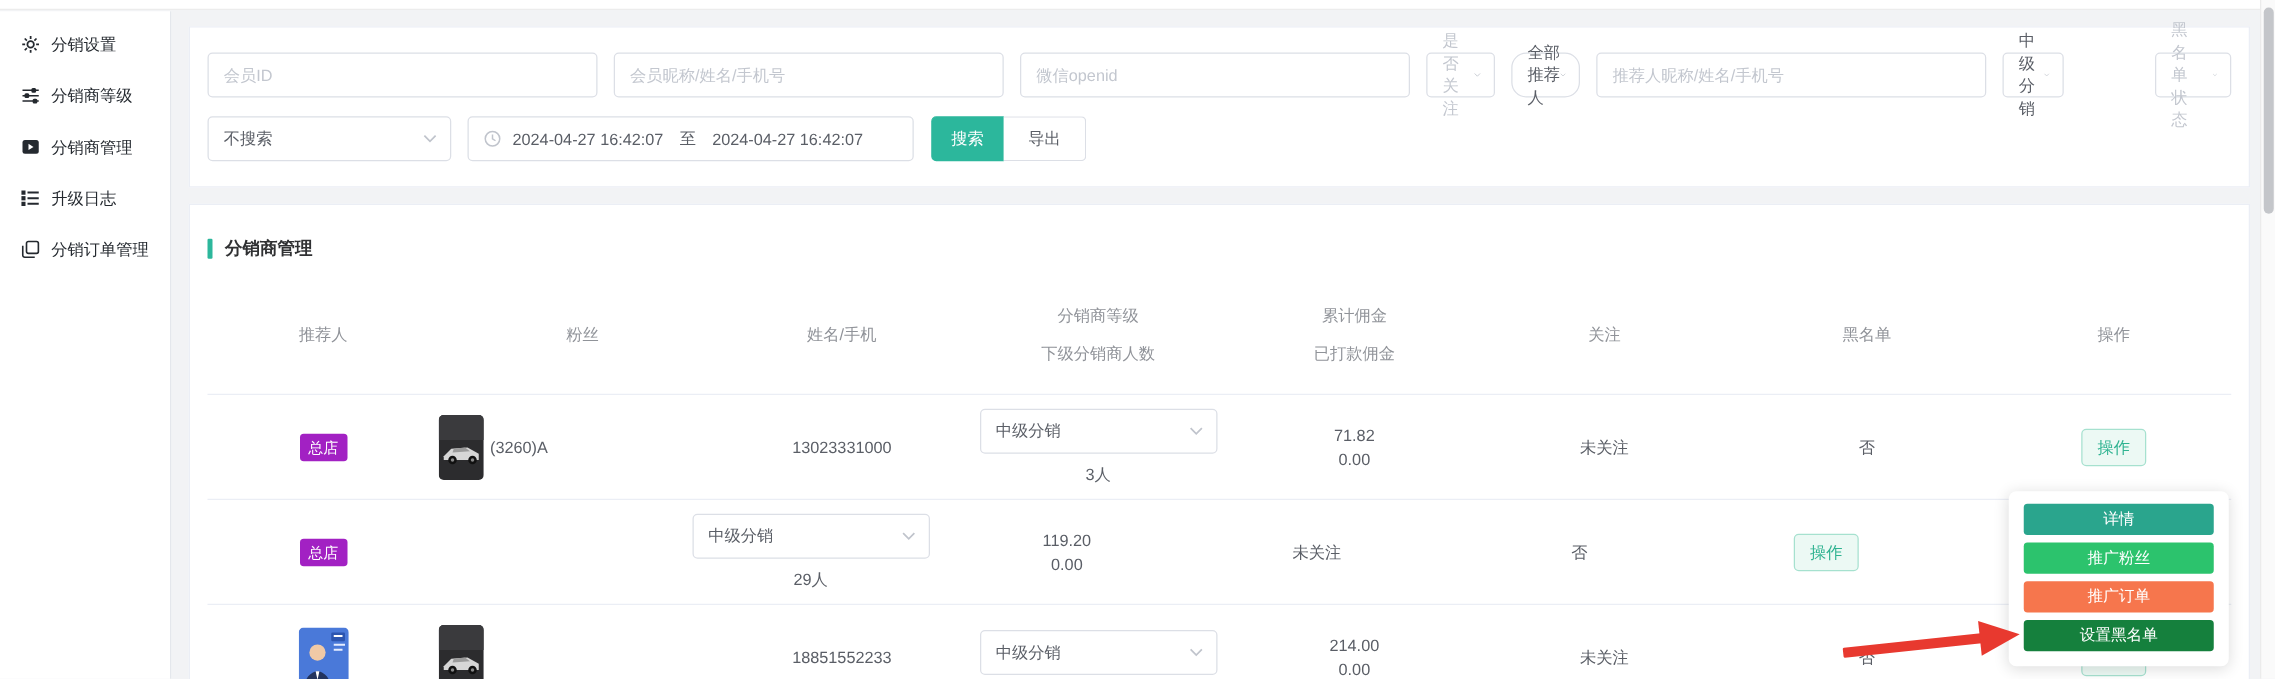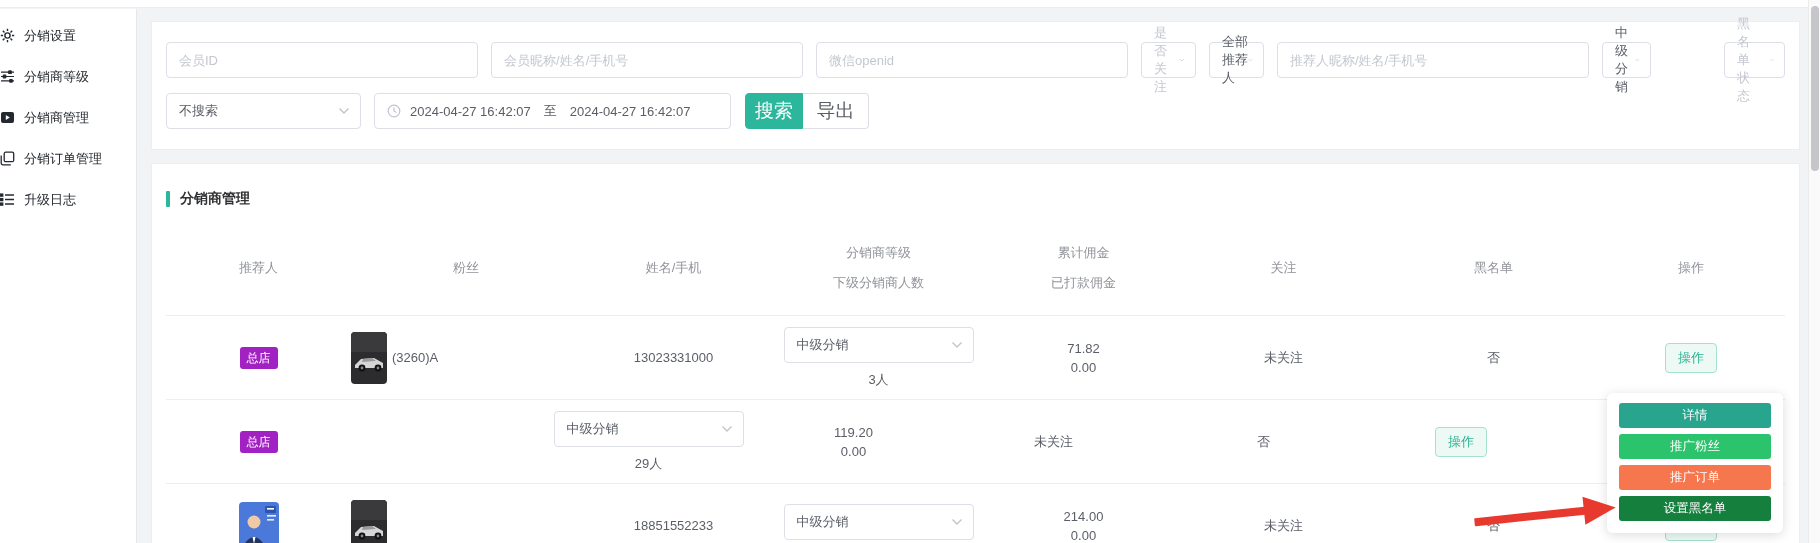--- a/index.html
+++ b/index.html
@@ -8,21 +8,21 @@
     background:#f2f3f5; color:#5a5e66; }
 
   
   .topstrip { position:absolute; left:0; top:0; width:1820px; height:8px;
     background:#fff; border-bottom:1px solid #ececec; }
 
   
   .sidebar { position:absolute; left:0; top:9px; bottom:0; width:137px;
     background:#fff; border-right:1px solid #e4e7ec; padding-top:6px; z-index:2; }
   .side-item { display:flex; align-items:center; gap:9px; height:41px;
-    font-size:13px; color:#24292f; cursor:pointer; }
+    padding-left:17px; font-size:13px; color:#24292f; cursor:pointer; }
   .side-item svg { flex:0 0 auto; }
 
   
   .main { position:absolute; left:138px; top:8px; right:0; bottom:0;
     padding:13px 20px 0 13px; }
 
   .card { background:#fff; border:1px solid #ebeef5; }
 
   
   .filter-card { padding:20px 14px; }
@@ -31,27 +31,27 @@
   .ctrl { height:36px; border:1px solid #dcdfe6; border-radius:4px; background:#fff;
     font-size:13px; display:flex; align-items:center; }
   input.ctrl { padding:12px 12px; color:#5a5e66; outline:none; width:100%;
     font-family:"Liberation Sans","DejaVu Sans",sans-serif; }
   input.ctrl::placeholder { color:#c3c7cf; opacity:1; }
   .sel { justify-content:space-between; padding:0 10px 0 12px; cursor:pointer; }
   .sel .sel-text { color:#5a5e66; }
   .sel.placeholder .sel-text { color:#c3c7cf; }
   .chev { color:#c0c4cc; }
   .w-180{width:180px;} .w-182{width:182px;} .w-183{width:183px;} .w-196{width:196px;}
-  .w-197{width:197px;} .w-147{width:147px;} .w-157{width:157px;} .w-190{width:190px;}
+  .w-197{width:197px;border-radius:12px;} .w-147{width:147px;} .w-157{width:157px;} .w-190{width:190px;}
   .w-195{width:195px;} .w-357{width:357px;}
   .push-right { margin-left:60px;gap:12px; }
   .date-box { padding:0 12px; gap:9px; color:#5a5e66; }
   .date-box .to { color:#5a5e66; margin:0 4px; }
   .btn-group { display:flex; margin-left:1px; }
-  .btn { height:36px; font-size:19px; display:flex; align-items:center;
+  .btn { height:36px; font-size:13px; display:flex; align-items:center;
     justify-content:center; cursor:pointer; }
   .btn-search { width:58px; background:#2cb79c; color:#fff; border:1px solid #2cb79c;
     border-radius:4px 0 0 4px; }
   .btn-export { width:66px; background:#fff; color:#5a5e66; border:1px solid #dcdfe6;
     border-left:none; border-radius:0 4px 4px 0; }
 
   
   .table-card { margin-top:13px; padding:26px 14px 0 14px; height:420px; }
   .panel-title { display:flex; align-items:center; gap:10px; }
   .panel-title .bar { width:4px; height:16px; background:#2cb79c; border-radius:1px; }
@@ -122,34 +122,34 @@
     <span>分销商等级</span>
   </div>
   <div class="side-item">
     <svg width="15" height="15" viewBox="0 0 15 15">
       <rect x="1" y="2" width="13" height="11" rx="2" fill="#24292f"></rect>
       <path d="M9.8 7.5L5.8 5v5z" fill="#fff"></path>
     </svg>
     <span>分销商管理</span>
   </div>
   <div class="side-item">
-    <svg width="15" height="15" viewBox="0 0 15 15" fill="none" stroke="#24292f" stroke-width="1.3">
-      <rect x="4.2" y="1.2" width="9.5" height="9.5" rx="1.5"></rect>
-      <path d="M10.8 13.8H2.8A1.6 1.6 0 0 1 1.2 12.2V4.6"></path>
-    </svg>
-    <span>分销订单管理</span>
-  </div>
-  <div class="side-item">
     <svg width="15" height="15" viewBox="0 0 15 15" fill="#24292f" stroke="#24292f" stroke-width="1.6">
       <path d="M5 3h9M5 7.5h9M5 12h9" fill="none"></path>
       <rect x="0.8" y="2.2" width="1.8" height="1.8"></rect>
       <rect x="0.8" y="6.7" width="1.8" height="1.8"></rect>
       <rect x="0.8" y="11.2" width="1.8" height="1.8"></rect>
     </svg>
     <span>升级日志</span>
+  </div>
+  <div class="side-item">
+    <svg width="15" height="15" viewBox="0 0 15 15" fill="none" stroke="#24292f" stroke-width="1.3">
+      <rect x="4.2" y="1.2" width="9.5" height="9.5" rx="1.5"></rect>
+      <path d="M10.8 13.8H2.8A1.6 1.6 0 0 1 1.2 12.2V4.6"></path>
+    </svg>
+    <span>分销订单管理</span>
   </div>
 </nav>
 
 <div class="main">
 
   <div class="card filter-card">
     <div class="f-row">
       <input class="ctrl w-180" placeholder="会员ID" style="">
       <input class="ctrl w-182" placeholder="会员昵称/姓名/手机号" style="">
       <input class="ctrl w-183" placeholder="微信openid" style="">

